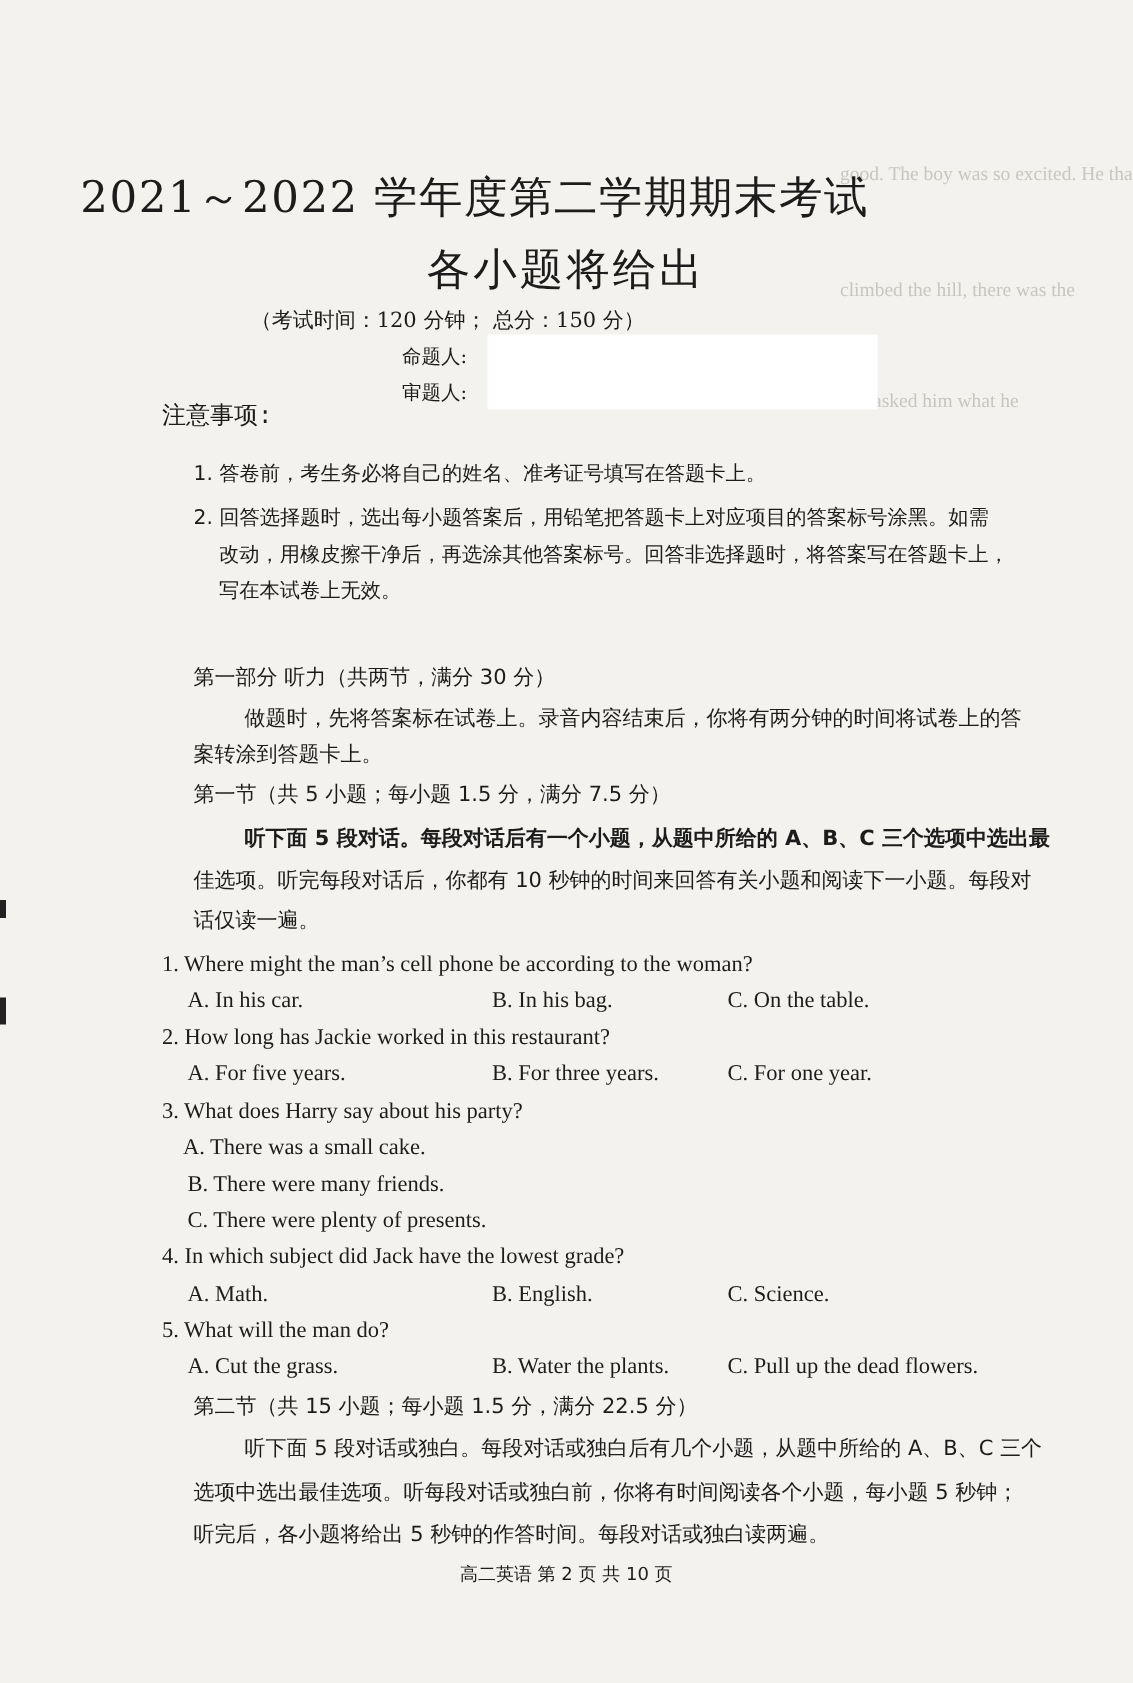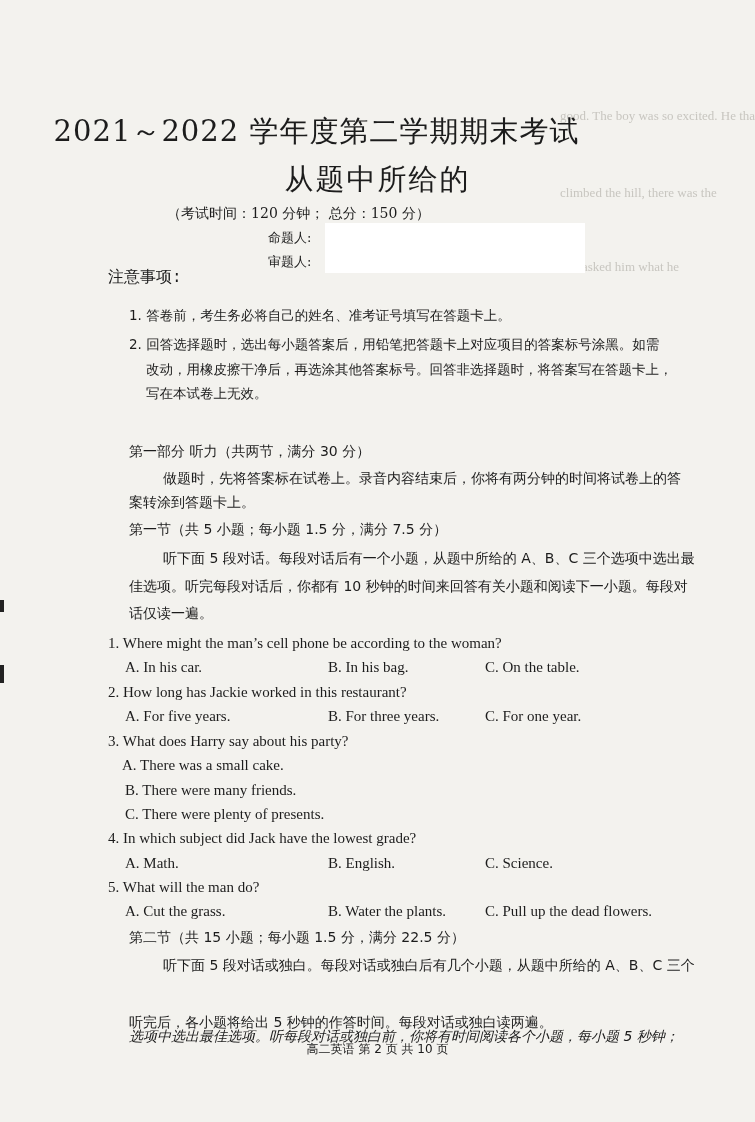--- a/index.html
+++ b/index.html
@@ -22,37 +22,37 @@
 <body>
 
 <div class="ghost" style="top:108px;">good. The boy was so excited. He thanked his father</div>
 <div class="ghost" style="top:185px;">climbed the hill, there was the</div>
 <div class="ghost" style="top:259px;">and asked him what he</div>
 
 <div class="edge" style="top:600px;height:12px;"></div>
 <div class="edge" style="top:665px;height:18px;"></div>
 
 <div class="abs title1">2021～2022 学年度第二学期期末考试</div>
-<div class="abs title2">从题中所给的</div>
+<div class="abs title2">各小题将给出</div>
 <div class="abs meta">（考试时间：120 分钟；  总分：150 分）</div>
 <div class="abs role" style="top:229px;">命题人:</div>
 <div class="abs role" style="top:253px;">审题人:</div>
 <div class="redact"></div>
 
 <div class="abs notice-h">注意事项:</div>
 <div class="abs p" style="left:108px;top:307px;font-size:13.5px;">1.  答卷前，考生务必将自己的姓名、准考证号填写在答题卡上。</div>
 <div class="abs p" style="left:108px;top:336px;font-size:13.5px;">2.  回答选择题时，选出每小题答案后，用铅笔把答题卡上对应项目的答案标号涂黑。如需</div>
 <div class="abs p" style="left:125px;top:361px;font-size:13.5px;">改动，用橡皮擦干净后，再选涂其他答案标号。回答非选择题时，将答案写在答题卡上，</div>
 <div class="abs p" style="left:125px;top:385px;font-size:13.5px;">写在本试卷上无效。</div>
 
 <div class="abs p" style="left:108px;top:443px;">第一部分   听力（共两节，满分 30 分）</div>
 <div class="abs p" style="left:142px;top:470px;">做题时，先将答案标在试卷上。录音内容结束后，你将有两分钟的时间将试卷上的答</div>
 <div class="abs p" style="left:108px;top:494px;">案转涂到答题卡上。</div>
 <div class="abs p" style="left:108px;top:521px;">第一节（共 5 小题；每小题 1.5 分，满分 7.5 分）</div>
-<div class="abs p" style="left:142px;top:550px;">听下面 5 段对话。每段对话后有一个小题，从题中所给的 A、B、C 三个选项中选出最</div>
+<div class="abs p" style="left:142px;top:550px;font-weight:bold;">听下面 5 段对话。每段对话后有一个小题，从题中所给的 A、B、C 三个选项中选出最</div>
 <div class="abs p" style="left:108px;top:578px;">佳选项。听完每段对话后，你都有 10 秒钟的时间来回答有关小题和阅读下一小题。每段对</div>
 <div class="abs p" style="left:108px;top:605px;">话仅读一遍。</div>
 
 <div class="abs en" style="left:108px;top:635px;">1. Where might the man’s cell phone be according to the woman?</div>
 <div class="abs en" style="left:125px;top:659px;">A. In his car.</div>
 <div class="abs en" style="left:328px;top:659px;text-align:right;">B. In his bag.</div>
 <div class="abs en" style="left:485px;top:659px;">C. On the table.</div>
 
 <div class="abs en" style="left:108px;top:684px;">2. How long has Jackie worked in this restaurant?</div>
 <div class="abs en" style="left:125px;top:708px;">A. For five years.</div>
@@ -69,16 +69,16 @@
 <div class="abs en" style="left:328px;top:855px;">B. English.</div>
 <div class="abs en" style="left:485px;top:855px;">C. Science.</div>
 
 <div class="abs en" style="left:108px;top:879px;">5. What will the man do?</div>
 <div class="abs en" style="left:125px;top:903px;">A. Cut the grass.</div>
 <div class="abs en" style="left:328px;top:903px;">B. Water the plants.</div>
 <div class="abs en" style="left:485px;top:903px;">C. Pull up the dead flowers.</div>
 
 <div class="abs p" style="left:108px;top:929px;">第二节（共 15 小题；每小题 1.5 分，满分 22.5 分）</div>
 <div class="abs p" style="left:142px;top:957px;">听下面 5 段对话或独白。每段对话或独白后有几个小题，从题中所给的 A、B、C 三个</div>
-<div class="abs p" style="left:108px;top:1028px;font-style:italic;">选项中选出最佳选项。听每段对话或独白前，你将有时间阅读各个小题，每小题 5 秒钟；</div>
+<div class="abs p" style="left:108px;top:986px;">选项中选出最佳选项。听每段对话或独白前，你将有时间阅读各个小题，每小题 5 秒钟；</div>
 <div class="abs p" style="left:108px;top:1014px;">听完后，各小题将给出 5 秒钟的作答时间。每段对话或独白读两遍。</div>
 
 <div class="abs footer">高二英语   第 2 页   共 10 页</div>
 
 </body></html>

